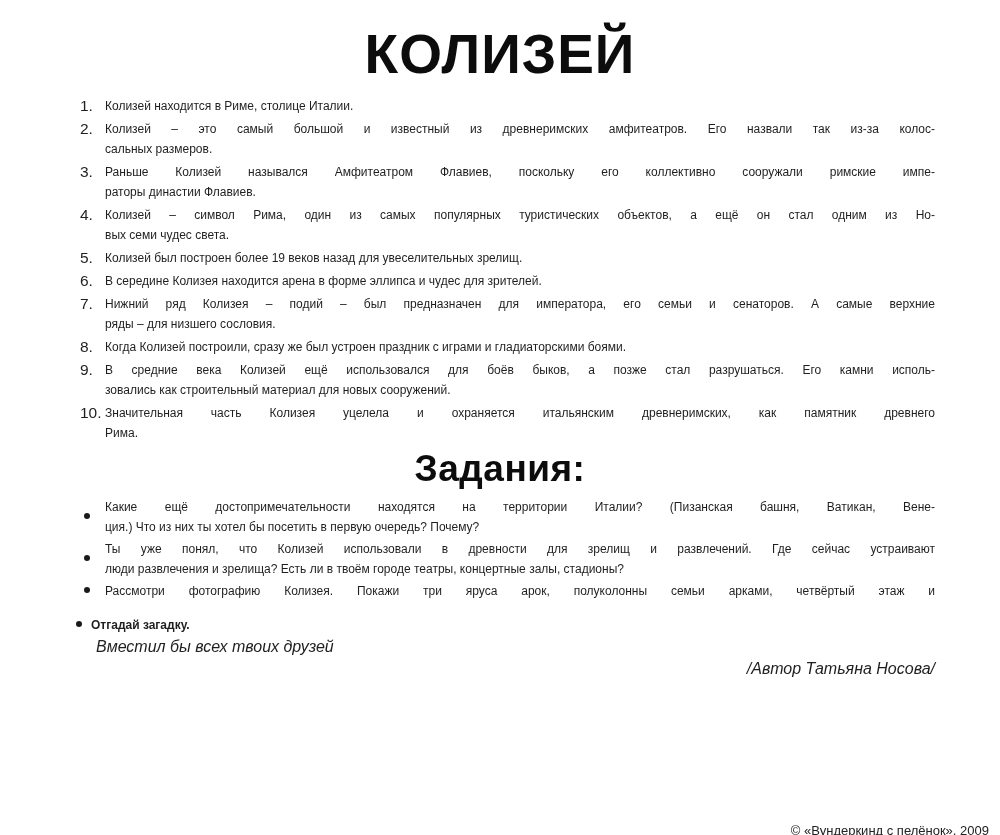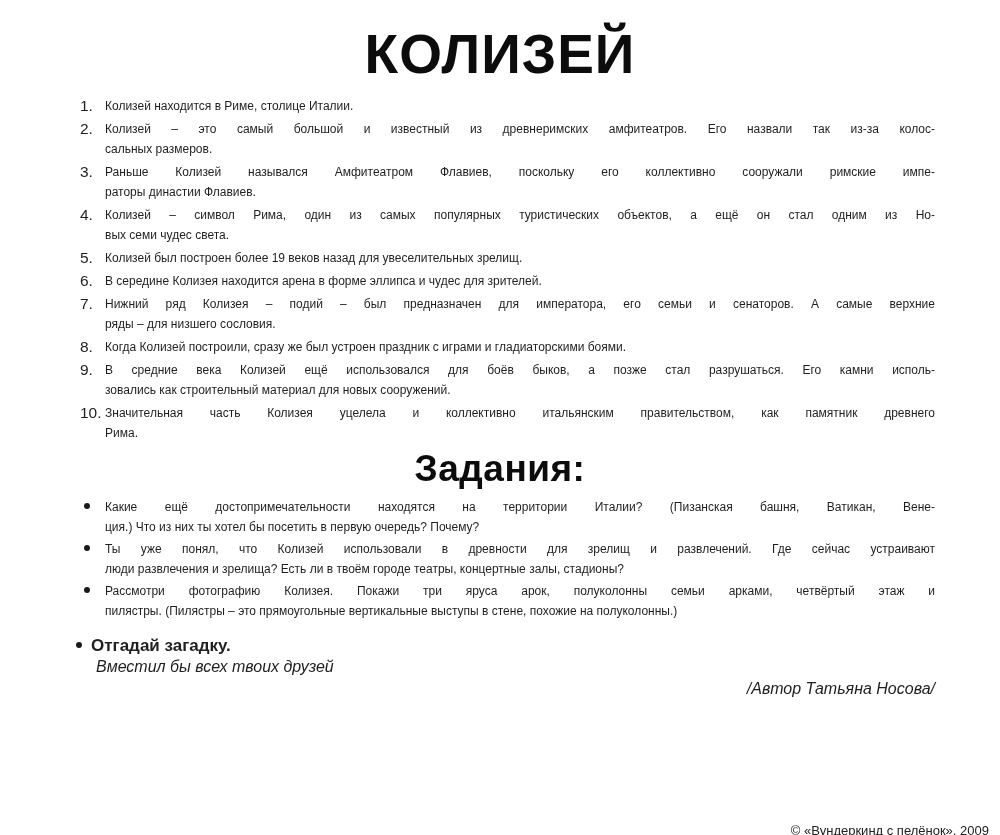--- a/index.html
+++ b/index.html
@@ -44,42 +44,42 @@
   .tasks-heading {
     text-align: center;
     font-size: 37px;
     font-weight: bold;
     color: #0c0c0c;
     line-height: 44px;
     margin-top: 4px;
     letter-spacing: 0.5px;
   }
   .tasks { margin: 6px 65px 0 80px; }
-  .task { display: flex; margin-bottom: 2px; }
+  .task { display: flex; margin-bottom: 2px; align-items: center; }
   .task .blt {
     flex: 0 0 25px;
     width: 25px;
     line-height: 20px;
     padding-left: 4px;
     box-sizing: border-box;
   }
   .dot {
     display: inline-block;
     width: 6px;
     height: 6px;
     border-radius: 50%;
     background: #1a1a1a;
     vertical-align: middle;
     margin-top: -3px;
   }
   .riddle { margin: 14px 65px 0 76px; }
   .riddle-head {
     display: flex;
     align-items: center;
-    font-size: 17px;
+    font-size: 12px;
     font-weight: bold;
     line-height: 21px;
   }
   .riddle-head .blt2 {
     flex: 0 0 15px;
     width: 15px;
   }
   .riddle .iline {
     font-style: italic;
     font-size: 16px;
@@ -172,21 +172,21 @@
     <span class="num">9.</span>
     <div class="body">
       <div class="ln j">В средние века Колизей ещё использовался для боёв быков, а позже стал разрушаться. Его камни исполь-</div>
       <div class="ln">зовались как строительный материал для новых сооружений.</div>
     </div>
   </div>
 
   <div class="fact">
     <span class="num">10.</span>
     <div class="body">
-      <div class="ln j">Значительная часть Колизея уцелела и коллективно итальянским правительством, как памятник древнего</div>
+      <div class="ln j">Значительная часть Колизея уцелела и охраняется итальянским древнеримских, как памятник древнего</div>
       <div class="ln">Рима.</div>
     </div>
   </div>
 
 </div>
 
 <div class="tasks-heading">Задания:</div>
 
 <div class="tasks">
 
@@ -203,21 +203,20 @@
     <div class="body">
       <div class="ln j">Ты уже понял, что Колизей использовали в древности для зрелищ и развлечений. Где сейчас устраивают</div>
       <div class="ln">люди развлечения и зрелища? Есть ли в твоём городе театры, концертные залы, стадионы?</div>
     </div>
   </div>
 
   <div class="task">
     <span class="blt"><span class="dot"></span></span>
     <div class="body">
       <div class="ln j">Рассмотри фотографию Колизея. Покажи три яруса арок, полуколонны семьи арками, четвёртый этаж и</div>
-      <div class="ln">пилястры. (Пилястры – это прямоугольные вертикальные выступы в стене, похожие на полуколонны.)</div>
     </div>
   </div>
 
 </div>
 
 <div class="riddle">
   <div class="riddle-head">
     <span class="blt2"><span class="dot"></span></span>
     <span class="riddle-title">Отгадай загадку.</span>
   </div>

